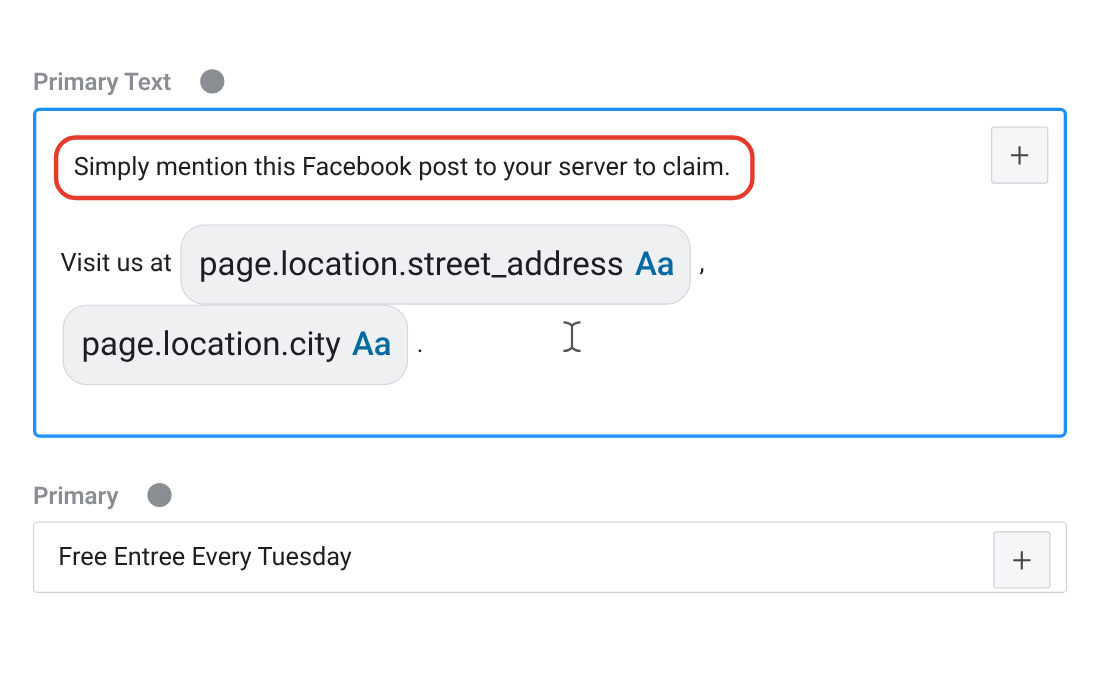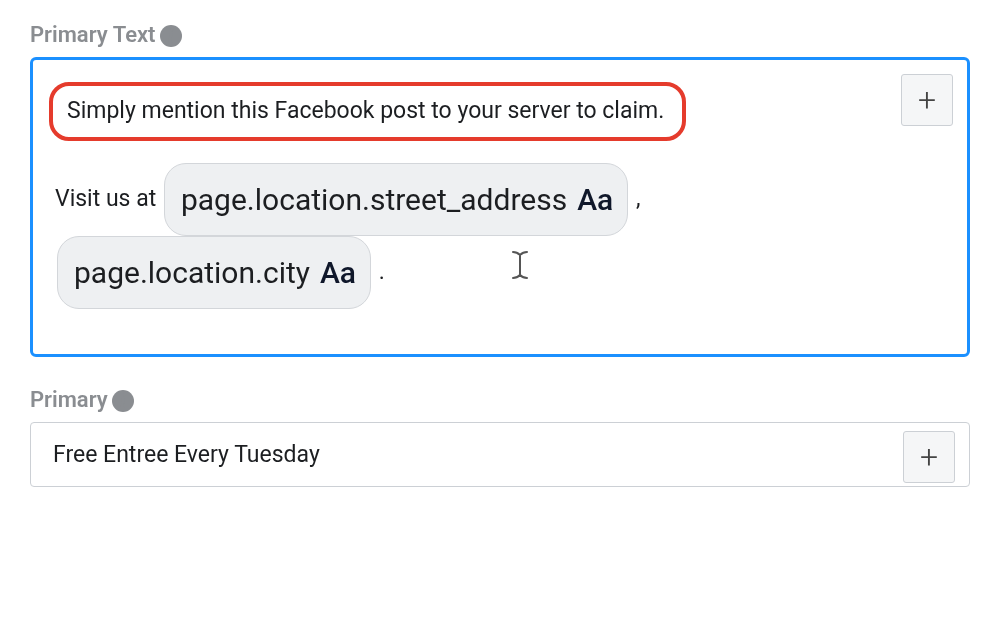--- a/index.html
+++ b/index.html
@@ -6,23 +6,24 @@
   body {
     margin: 0;
     padding: 22px 30px;
     font-family: -apple-system, BlinkMacSystemFont, "Segoe UI", Roboto, Helvetica, Arial, sans-serif;
     background: #fff;
     color: #1c1e21;
     width: 1000px;
   }
   .field-label {
     display: flex;
-    align-items: flex-end;
-    gap: 4px;
+    align-items: flex-start;
+    gap: 26px;
     margin-bottom: 10px;
+    margin-top: 41px;
   }
   .field-label span {
     font-size: 22px;
     font-weight: 600;
     color: #8a8d91;
   }
   .info-icon {
     width: 22px;
     height: 22px;
     border-radius: 50%;
@@ -84,21 +85,21 @@
     background: #eef0f2;
     border: 1px solid #d3d6da;
     border-radius: 22px;
     padding: 4px 14px 4px 16px;
     margin: 0 2px;
     vertical-align: middle;
     font-size: 30px;
     gap: 10px;
   }
   .token .aa {
-    color: #0f172a;
+    color: #0369a1;
     font-weight: 500;
   }
   .text-cursor {
     display: inline-block;
     vertical-align: middle;
     margin-left: 120px;
   }
   .headline-section { margin-top: 30px; }
   .headline-box {
     position: relative;

